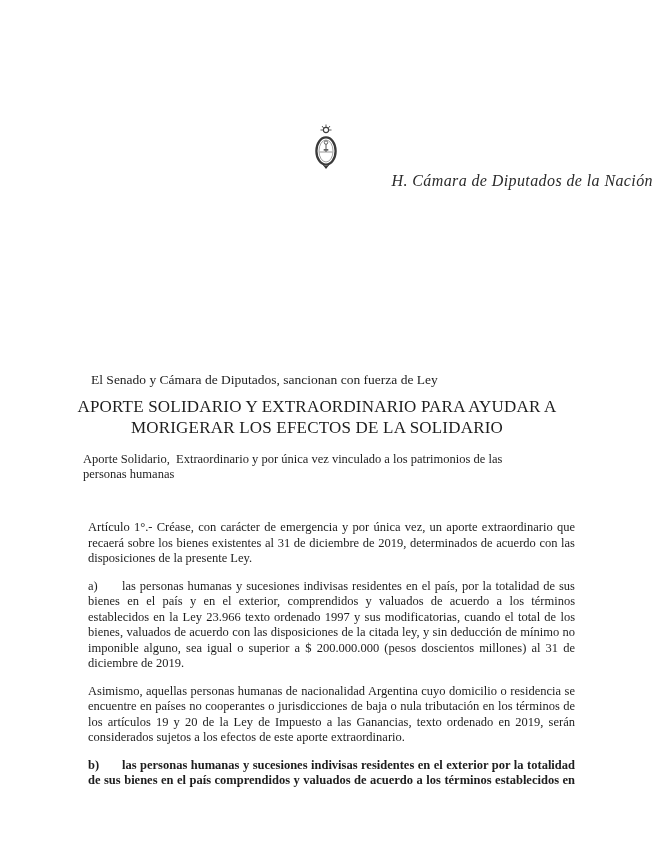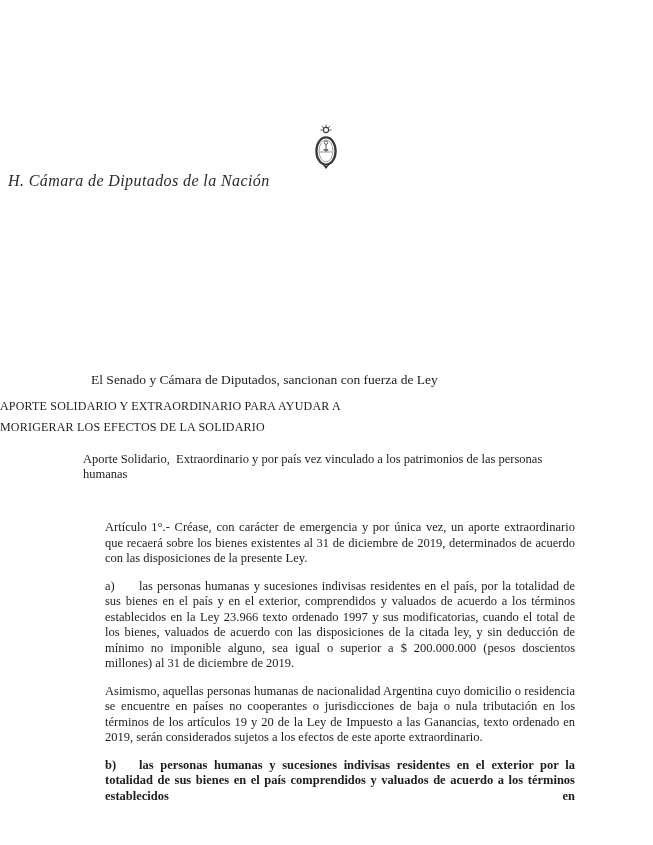--- a/index.html
+++ b/index.html
@@ -20,21 +20,21 @@
     left: 313px;
     top: 124px;
     width: 26px;
     height: 48px;
   }
   .institution {
     position: absolute;
     top: 172px;
     left: 8px;
     right: 0;
-    text-align: left;
+    text-align: right;
     font-style: italic;
     font-size: 16px;
     letter-spacing: 0.4px;
     color: #2a2a2a;
   }
   .epigraph {
     position: absolute;
     top: 203px;
     right: 85px;
     font-style: italic;
@@ -58,21 +58,22 @@
     top: 344px;
     left: 91px;
     font-size: 13.5px;
     margin-top: 28px;
   }
   .law-title {
     position: absolute;
     top: 396px;
     left: 0;
     right: 19px;
-    font-size: 12px;
+    text-align: center;
+    font-size: 17px;
     line-height: 21px;
     letter-spacing: 0.2px;
   }
   .subtitle {
     position: absolute;
     top: 452px;
     left: 83px;
     width: 465px;
     font-size: 12.5px;
     line-height: 15px;
@@ -82,21 +83,21 @@
   
   .body-text {
     position: absolute;
     top: 520px;
     left: 88px;
     width: 487px;
     font-size: 12.5px;
     line-height: 15.5px;
   }
   .body-text p {
-    margin: 0 0 12px 17px;
+    margin: 0 0 12px 0;
     text-align: justify;
   }
   .item-label {
     display: inline-block;
     width: 34px;
   }
   .justify-last { text-align-last: justify; font-weight: bold; }
 </style>
 </head>
 <body>
@@ -133,21 +134,21 @@
 
 
 
   <div class="enacting">El Senado y Cámara de Diputados, sancionan con fuerza de Ley</div>
 
   <div class="law-title">
     <div>APORTE SOLIDARIO Y EXTRAORDINARIO PARA AYUDAR A</div>
     <div>MORIGERAR LOS EFECTOS DE LA SOLIDARIO</div>
   </div>
 
-  <div class="subtitle">Aporte Solidario,  Extraordinario y por país vez vinculado a los patrimonios de las personas humanas</div>
+  <div class="subtitle">Aporte Solidario,  Extraordinario y por única vez vinculado a los patrimonios de las personas humanas</div>
 
   <div class="body-text">
 
     <p>Artículo 1°.- Créase, con carácter de emergencia y por única vez, un aporte extraordinario que recaerá sobre los bienes existentes al 31 de diciembre  de 2019, determinados de acuerdo con las disposiciones de la presente Ley.</p>
 
 
     <p>
       <span class="item-label">a)</span><span>las personas humanas y sucesiones indivisas residentes en el país, por la totalidad de sus bienes en el país y en el exterior, comprendidos y valuados de acuerdo a los términos establecidos en la Ley 23.966 texto ordenado 1997 y sus modificatorias, cuando el total de los bienes, valuados de acuerdo con las disposiciones de la citada ley, y sin deducción de mínimo no imponible alguno, sea igual o superior a $ 200.000.000 (pesos doscientos millones) al 31 de diciembre de 2019.</span>
     </p>
 

